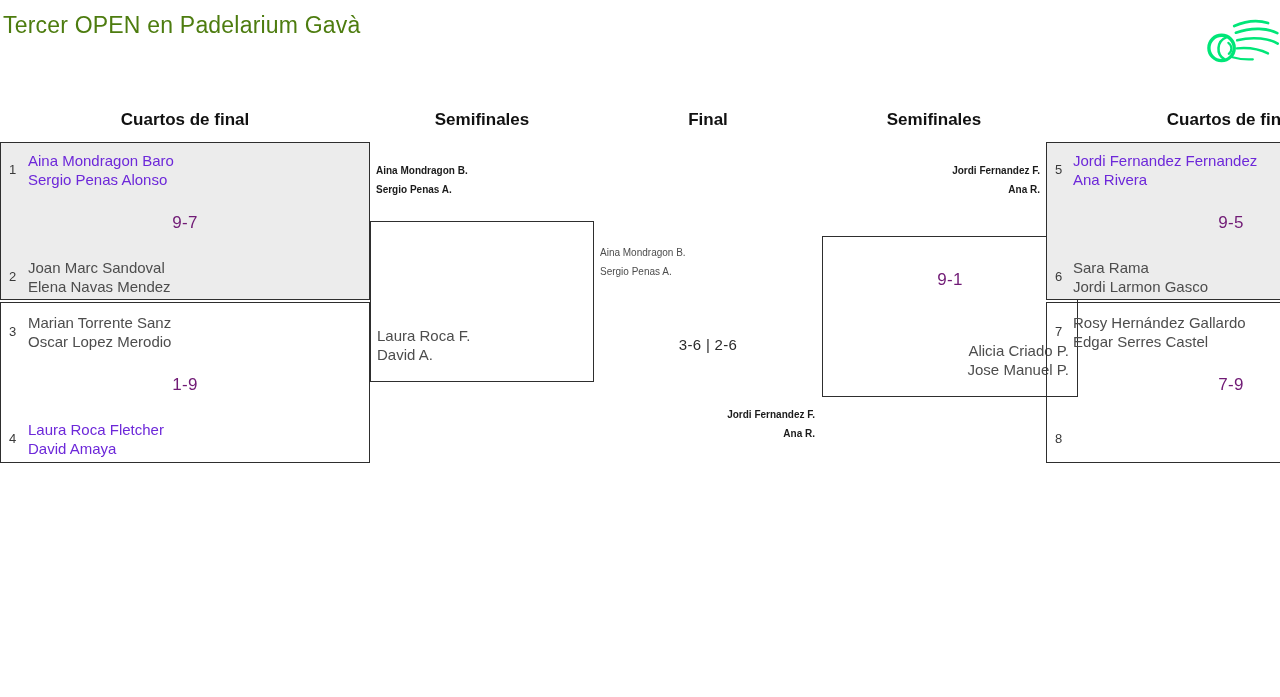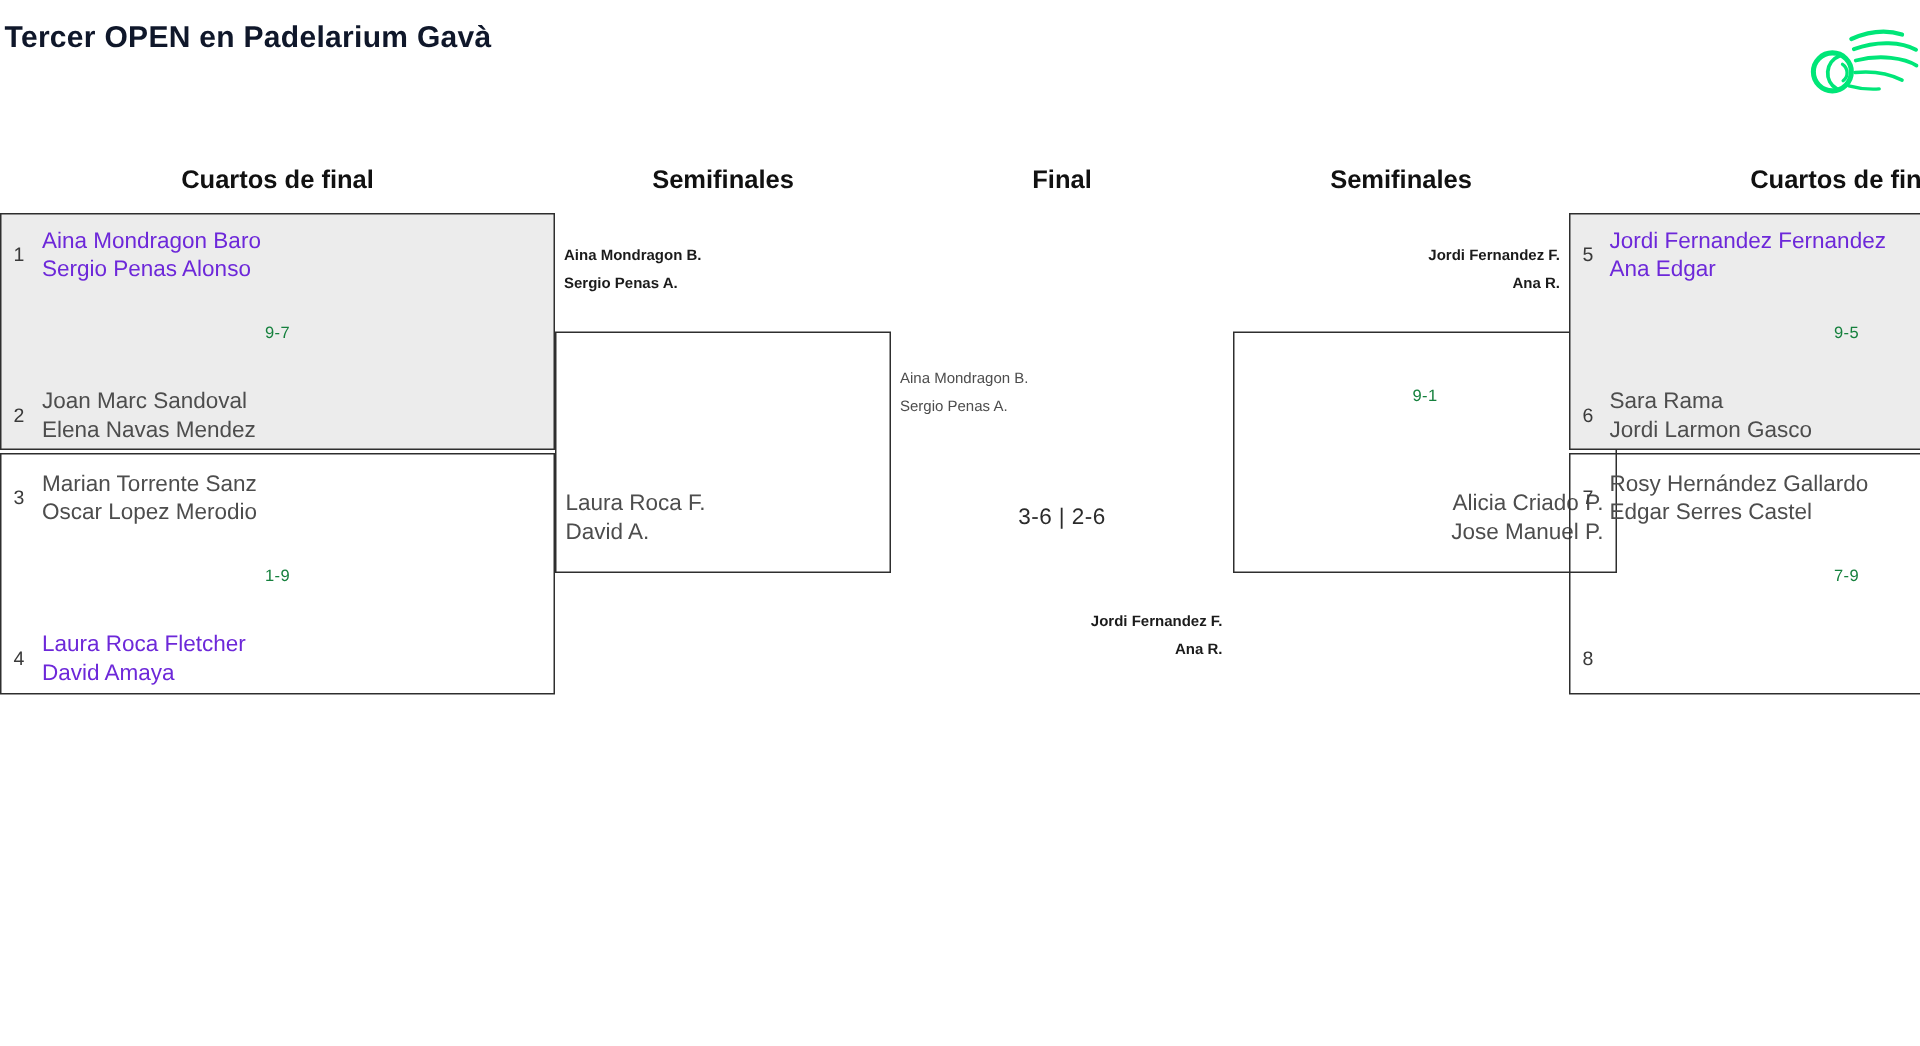--- a/index.html
+++ b/index.html
@@ -5,21 +5,21 @@
   * { margin:0; padding:0; box-sizing:border-box; }
   html,body { background:#ffffff; }
   #stage {
     position:relative; width:1280px; height:697px;
     background:#ffffff; overflow:hidden;
     font-family:"Liberation Sans", sans-serif;
     color:#1b1b1b;
   }
   .title-block { position:absolute; left:3px; top:8px; }
   .title-line {
-    font-size:20px; font-weight:700; color:#0f172a; line-height:34px;
+    font-size:23px; font-weight:400; color:#4d7c0f; line-height:34px;
     letter-spacing:0.2px; white-space:nowrap;
   }
   .col-header {
     position:absolute; top:108px; height:24px; line-height:24px;
     font-size:17px; font-weight:600; color:#111; text-align:center;
     white-space:nowrap;
   }
   .box {
     position:absolute; border:1px solid #2e2e2e; background:transparent;
   }
@@ -28,21 +28,21 @@
     position:absolute; font-size:13px; color:#3a3a3a; line-height:16px;
   }
   .team {
     position:absolute; font-size:15px; line-height:19px; color:#4d4d4d;
     white-space:nowrap;
   }
   .team.winner { font-weight:400; color:#6d28d9; }
   .team.ralign { text-align:right; }
   .score {
     position:absolute; left:0; width:100%; text-align:center;
-    font-size:11px; color:#15803d; line-height:17px; letter-spacing:0.3px;
+    font-size:17px; color:#701a75; line-height:17px; letter-spacing:0.3px;
   }
   .floating-team {
     position:absolute; font-size:10px; line-height:19px; white-space:nowrap;
   }
   .floating-team.winner { font-weight:700; color:#1b1b1b; }
   .floating-team.loser { color:#4d4d4d; }
   .floating-team.ralign { text-align:right; }
   .final-score {
     position:absolute; text-align:center; font-size:15px; color:#2b2b2b;
     letter-spacing:0.3px;
@@ -125,33 +125,33 @@
   <div class="floating-team winner ralign" style="left:594px; width:221px; top:405px;">
     <div>Jordi Fernandez F.</div>
     <div>Ana R.</div>
   </div>
 
   <div class="floating-team winner ralign" style="left:822px; width:218px; top:161px;">
     <div>Jordi Fernandez F.</div>
     <div>Ana R.</div>
   </div>
 
-  <div class="box" style="left:822px; top:221px; width:256px; height:161px;">
+  <div class="box" style="left:822px; top:236px; width:256px; height:161px;">
     <div class="score" style="top:34px;">9-1</div>
     <div class="team ralign" style="right:8px; top:104px;">
       <div>Alicia Criado P.</div>
       <div>Jose Manuel P.</div>
     </div>
   </div>
 
   <div class="box gray" style="left:1046px; top:142px; width:370px; height:158px;">
     <div class="seed" style="left:8px; top:19px;">5</div>
     <div class="team winner" style="left:26px; top:8px;">
       <div>Jordi Fernandez Fernandez</div>
-      <div>Ana Edgar</div>
+      <div>Ana Rivera</div>
     </div>
     <div class="score" style="top:71px;">9-5</div>
     <div class="seed" style="left:8px; top:126px;">6</div>
     <div class="team" style="left:26px; top:115px;">
       <div>Sara Rama</div>
       <div>Jordi Larmon Gasco</div>
     </div>
   </div>
 
   <div class="box" style="left:1046px; top:302px; width:370px; height:161px;">

